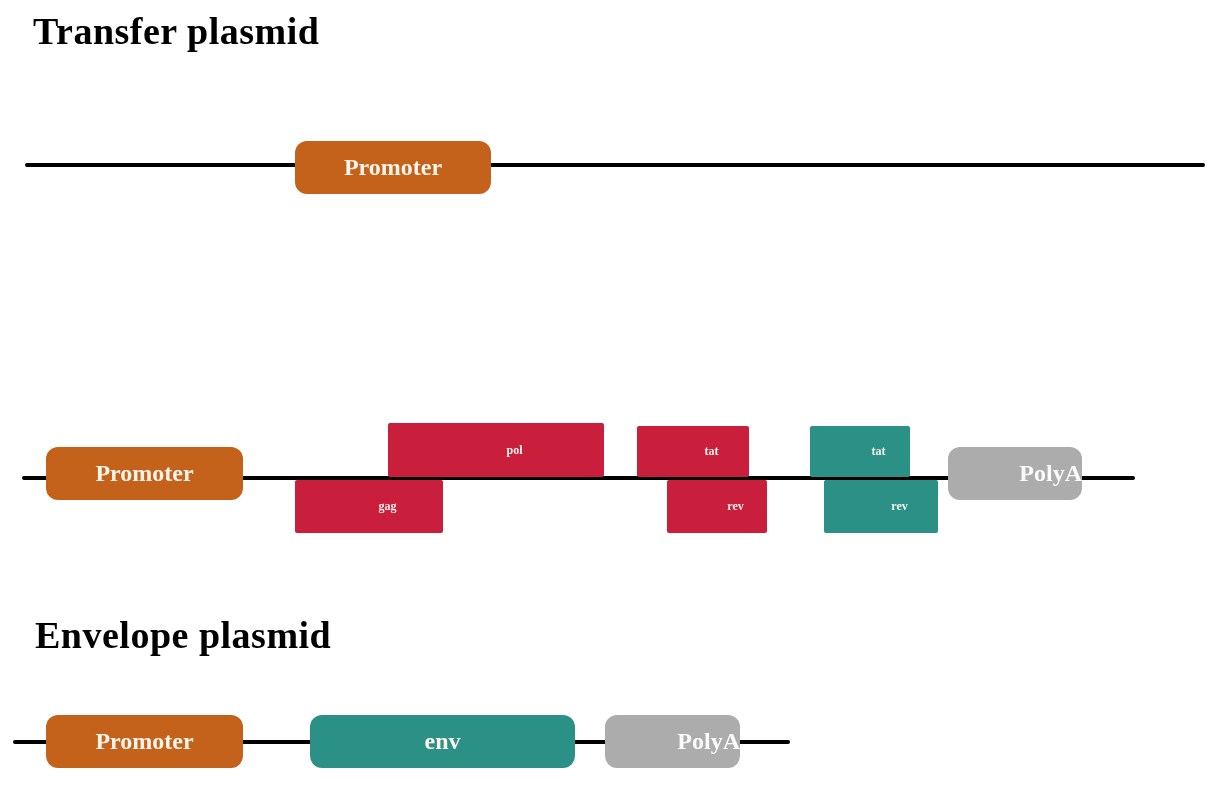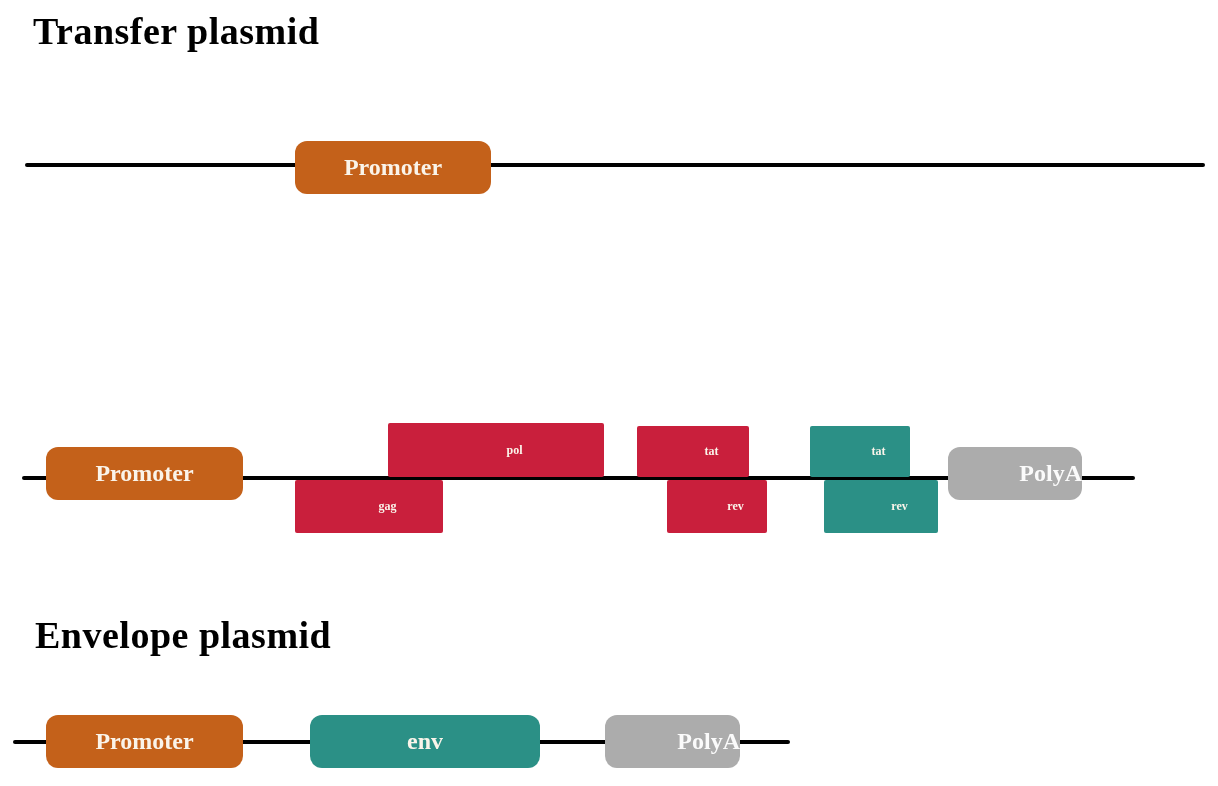--- a/index.html
+++ b/index.html
@@ -124,21 +124,21 @@
   </div>
 
   <div class="section-title" style="left:35px; top:612px;">Envelope plasmid</div>
 
   <div class="dna-line" style="left:13px; top:740px; width:777px;"></div>
 
   <div class="gene-box c-promoter" style="left:46px; top:715px; width:197px; height:53px;">
     <span>Promoter</span>
   </div>
 
-  <div class="gene-box c-teal" style="left:310px; top:715px; width:230px; height:53px;">
+  <div class="gene-box c-teal" style="left:310px; top:715px; width:265px; height:53px;">
     <span>env</span>
   </div>
 
   <div class="gene-box c-gray" style="left:605px; top:715px; width:135px; height:53px;">
     <span>PolyA</span>
   </div>
 
 </div>
 
 </body></html>

